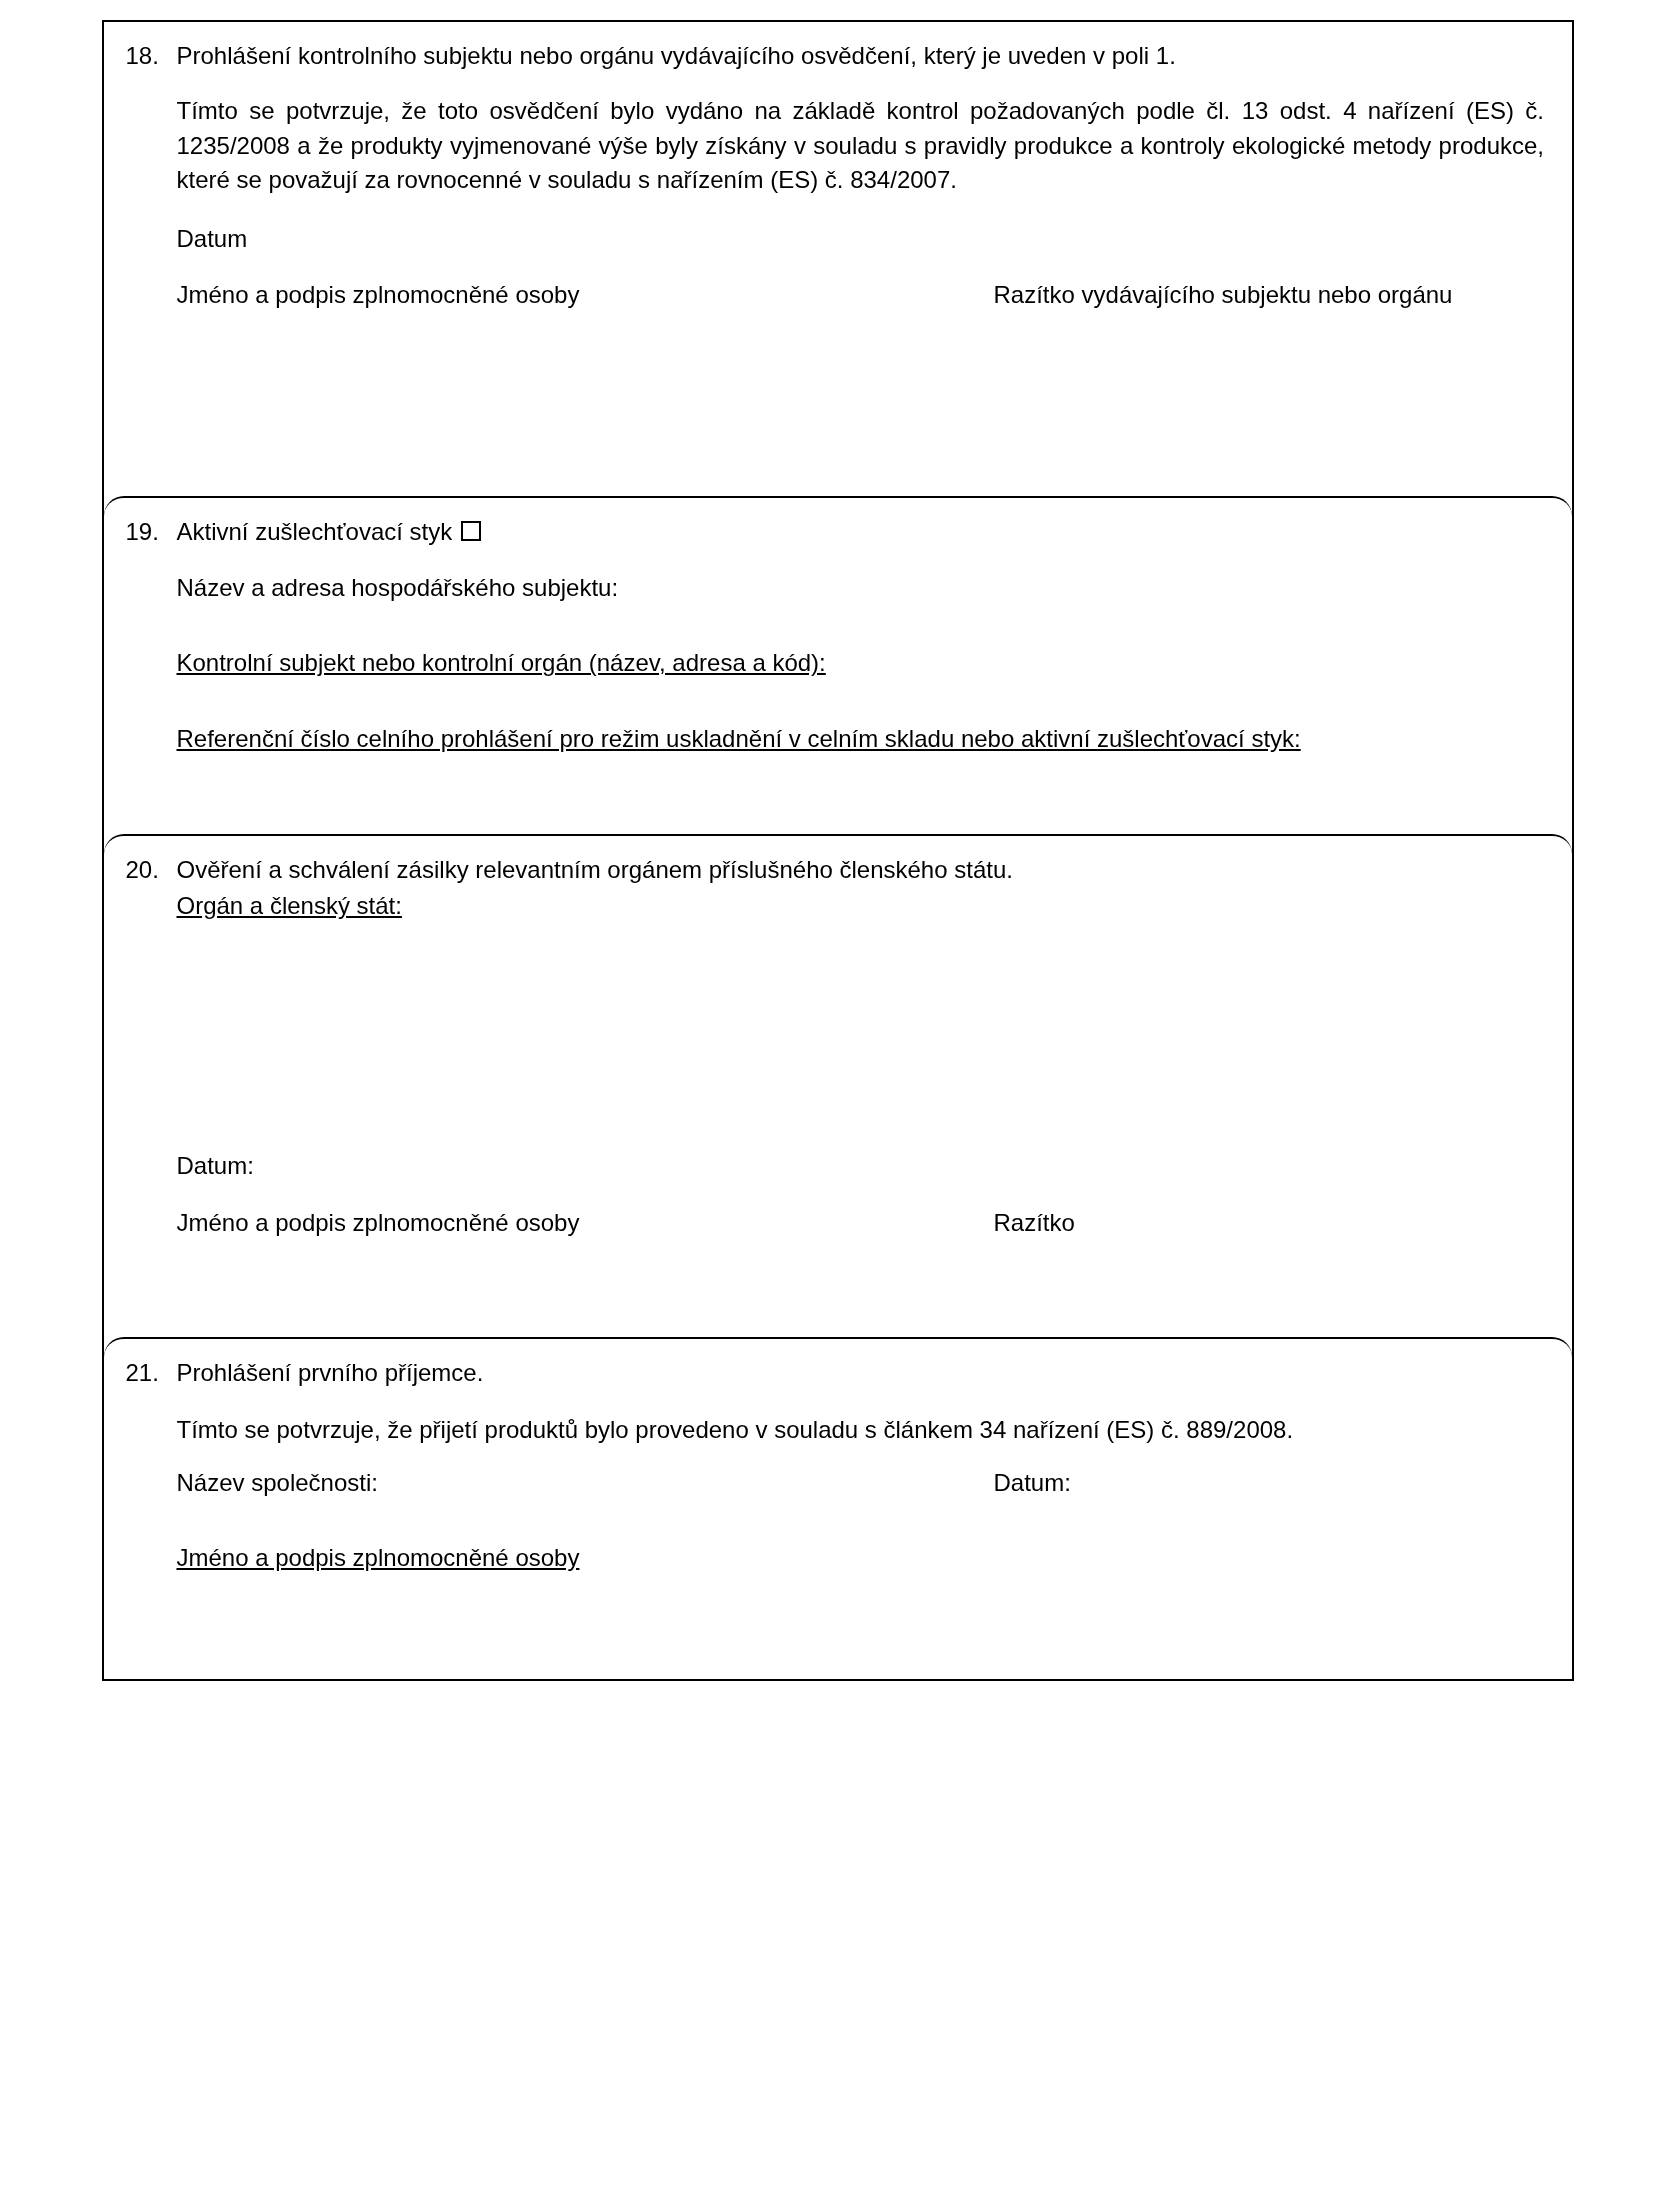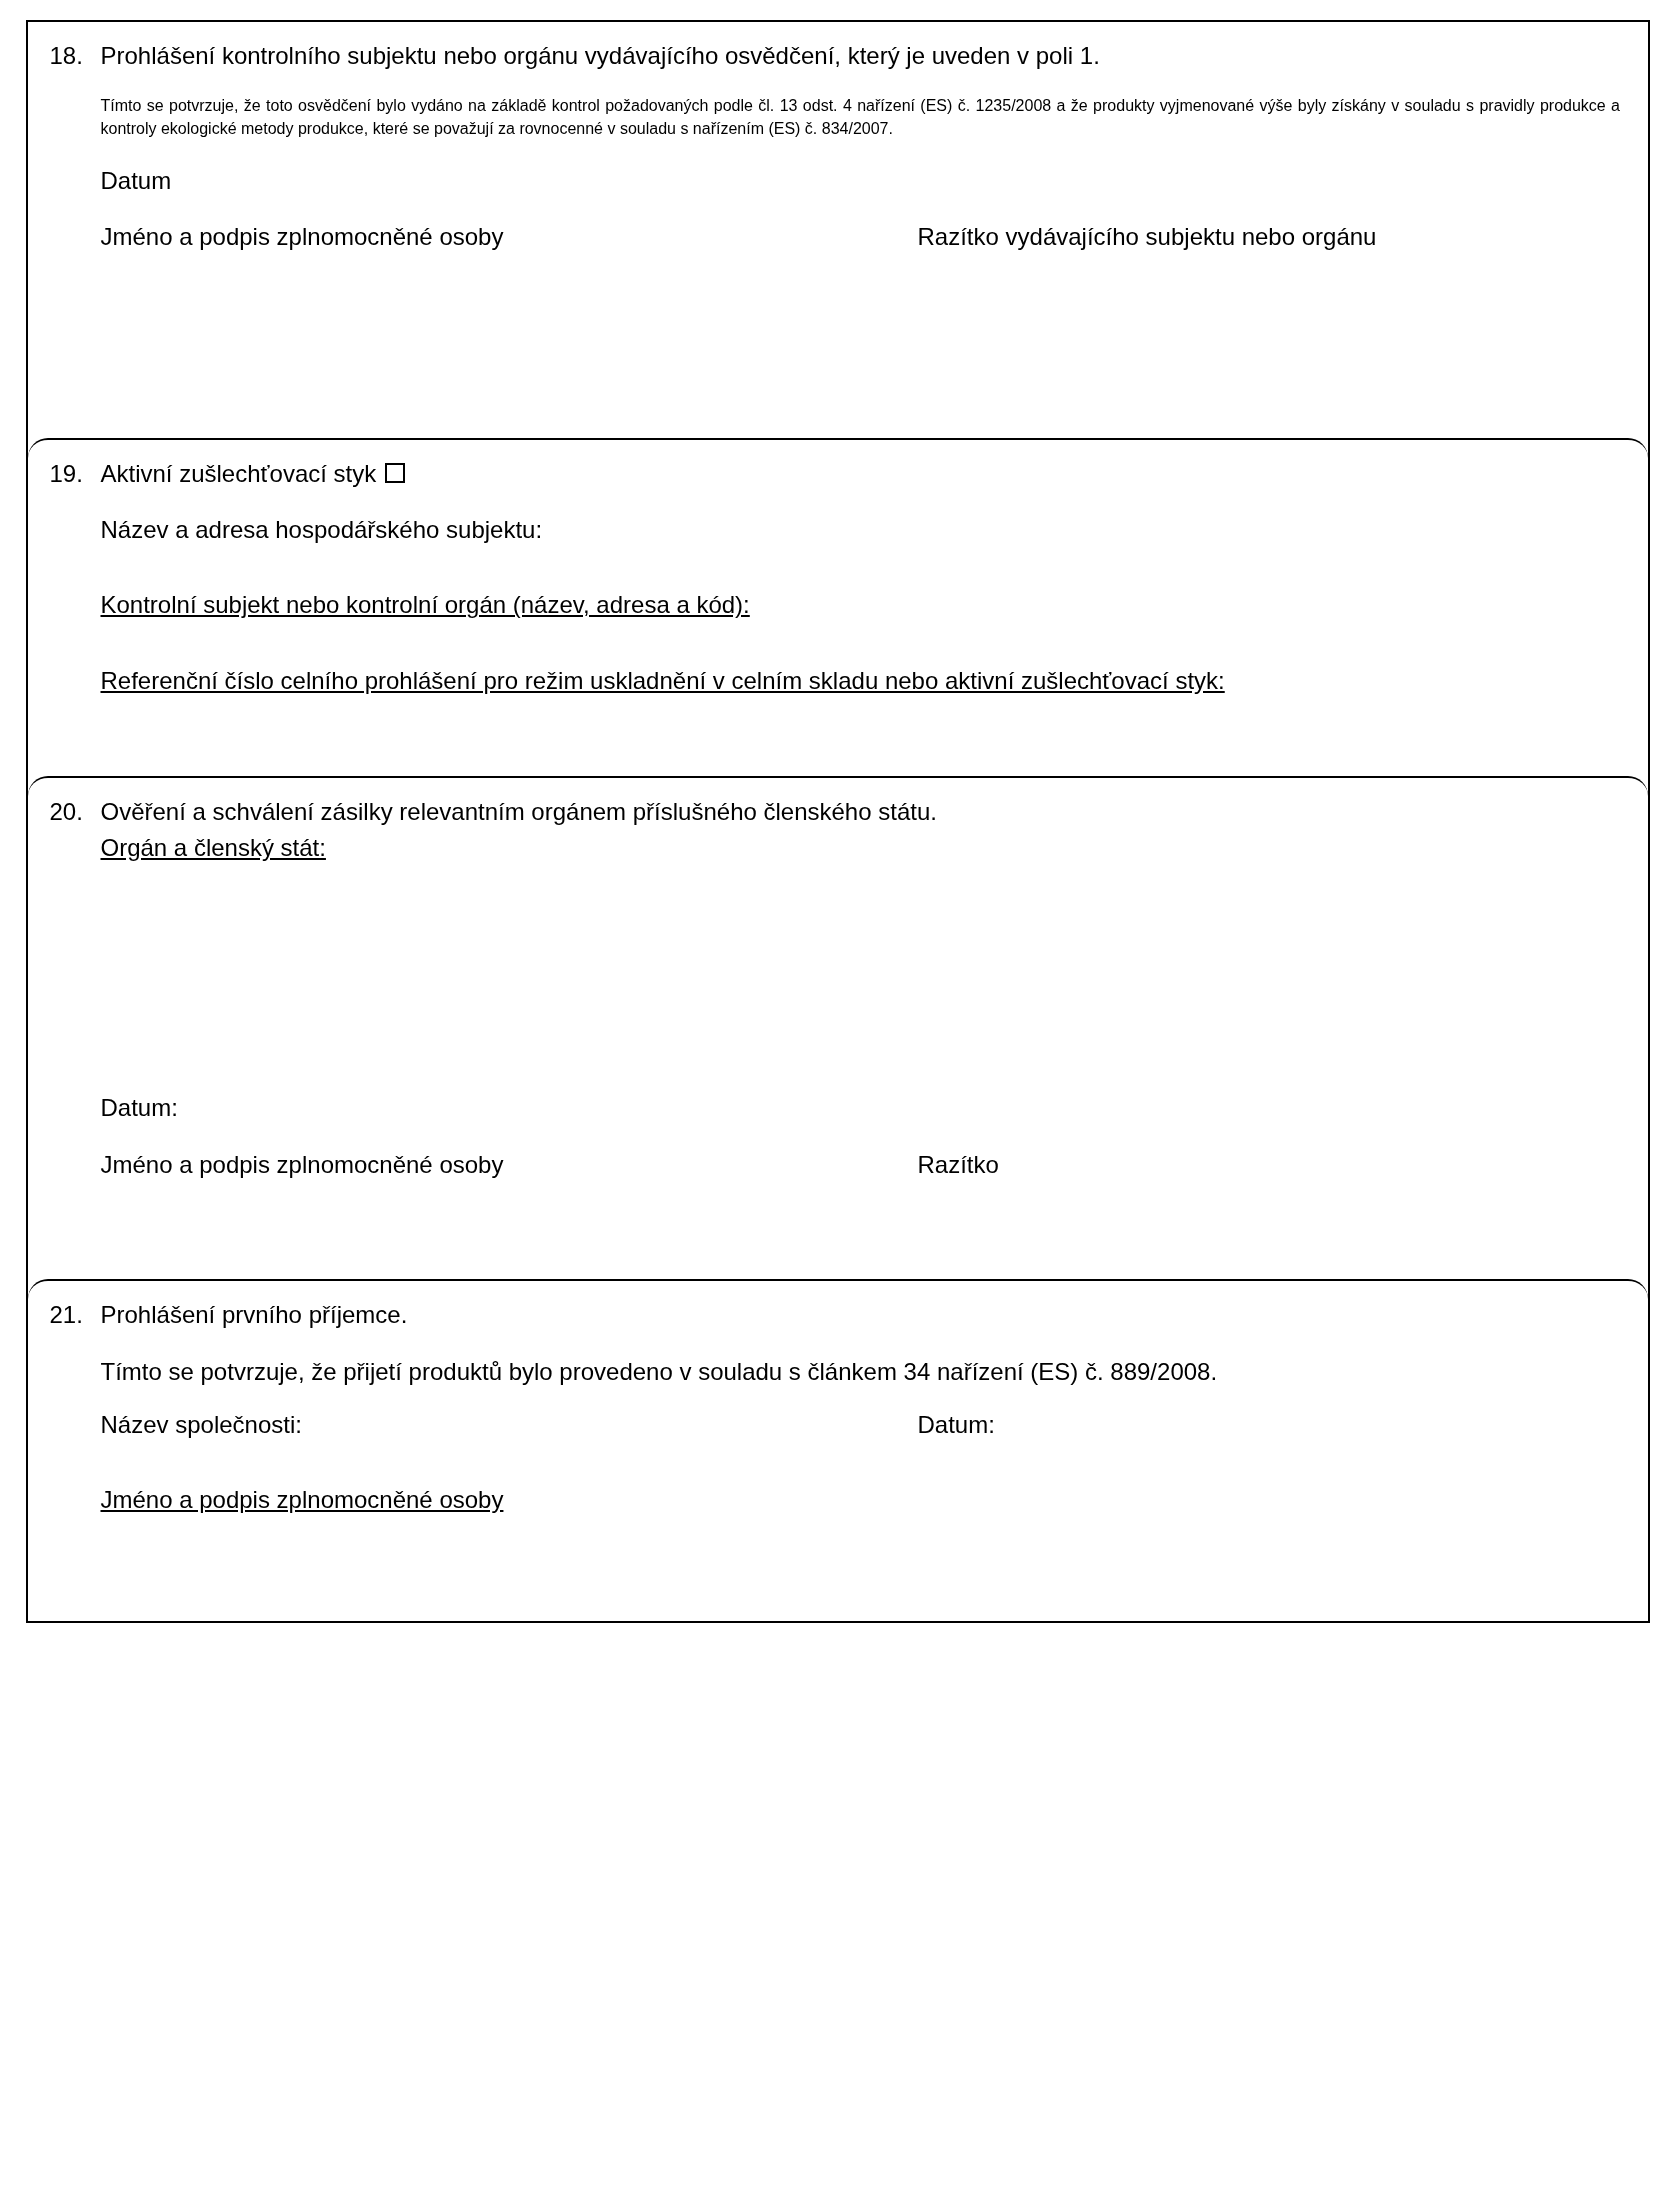--- a/index.html
+++ b/index.html
@@ -15,21 +15,21 @@
     width: 1675px;
     min-height: 2205px;
     box-sizing: border-box;
     padding: 19.7px 25px 26px 25px;
     background: #ffffff;
     position: relative;
   }
   .doc {
     border: 2px solid #000000;
     box-sizing: border-box;
-    width: 1624px;
+    width: 1472px;
     margin: 0 auto;
   }
   .section {
     box-sizing: border-box;
     padding: 0;
     position: relative;
   }
   .section + .section {
     border-top: 2px solid #000000;
     border-radius: 20px;
@@ -48,21 +48,21 @@
     line-height: 1.38;
   }
   .num-text {
     font-size: 24px;
     line-height: 1.38;
   }
   .indent {
     margin-left: 51px;
   }
   .para {
-    font-size: 16px;
+    font-size: 24px;
     line-height: 1.45;
     text-align: justify;
     margin-top: 22px;
   }
   .label {
     font-size: 24px;
     line-height: 1.38;
     margin-top: 23.6px;
   }
   .label-tight {

